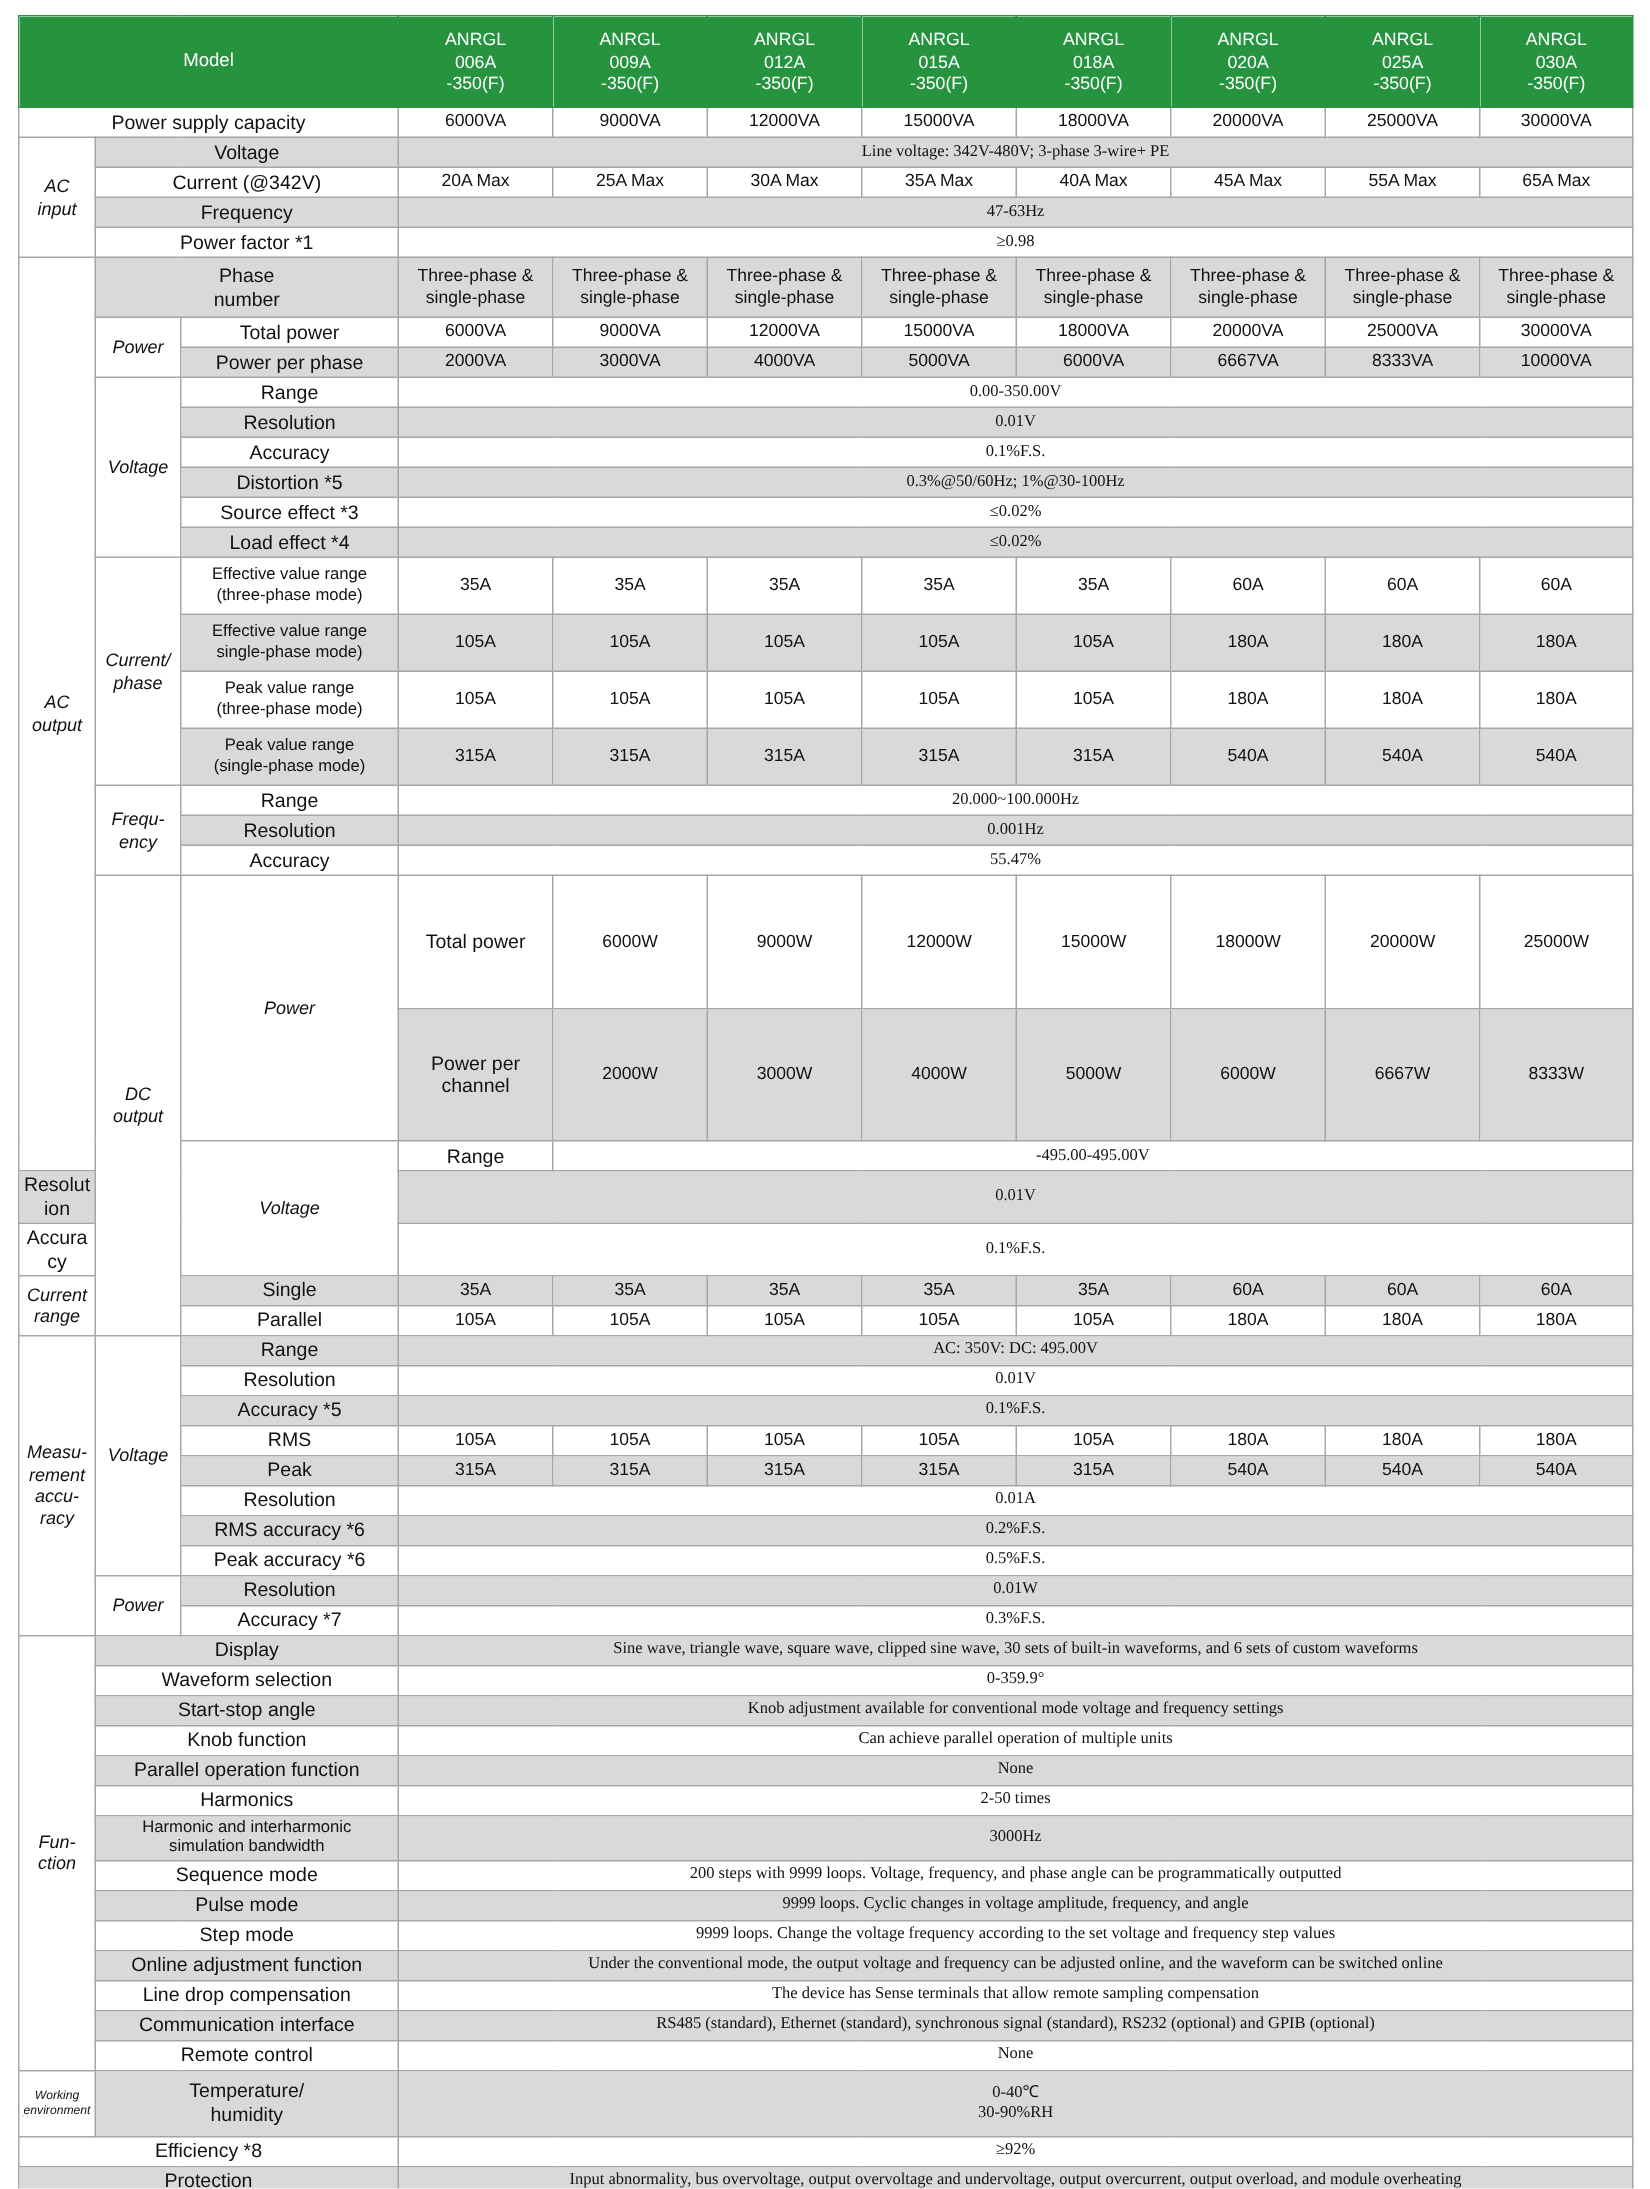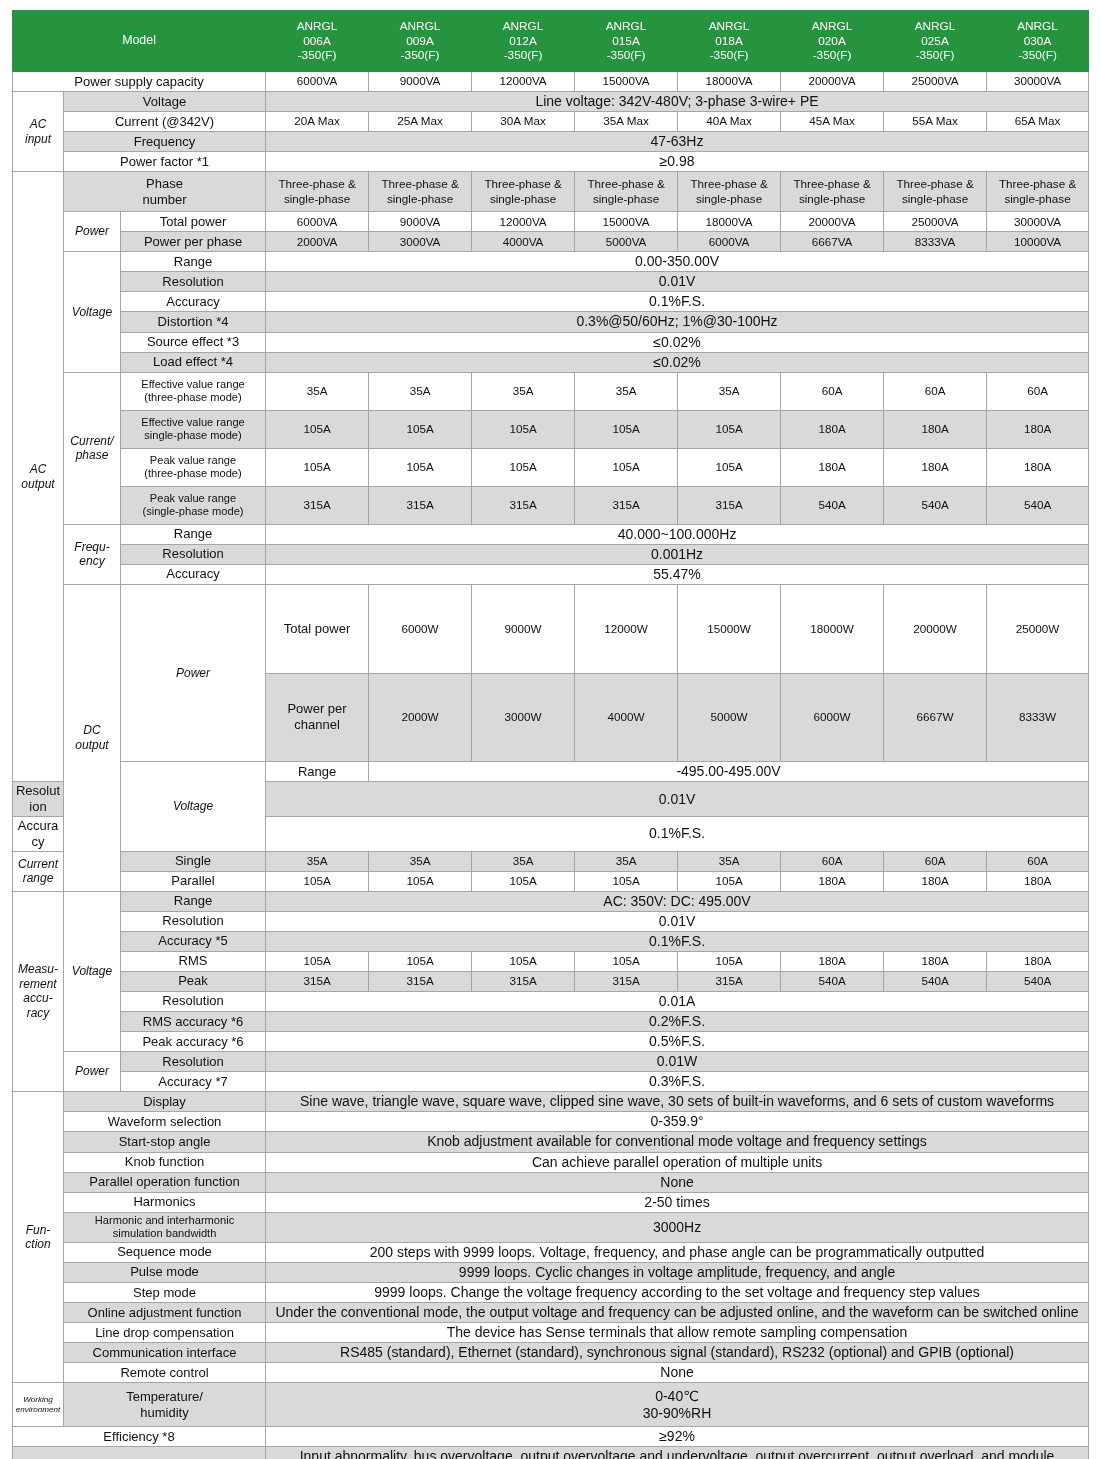--- a/index.html
+++ b/index.html
@@ -23,21 +23,21 @@
   }
   .hdr{background:#26943f;color:#fff;font-size:11.8px;border-color:#26943f;font-weight:400;}
   .hdr.model{font-size:12.4px;}
   .shade{background:#d9d9d9;}
   .white{background:#ffffff;}
   .grp{background:#ffffff;font-size:12px;font-style:italic;}
   .grp.sm{font-size:8.1px;line-height:1.25;}
   .lbl{font-size:13px;}
   .lbl.tight{font-size:11.1px;}
   .val{font-size:11.7px;}
-  .wide{font-size:14px;}
+  .wide{font-size:11px;font-family:Liberation Serif, serif;}
   .tinymark{position:absolute;left:14px;bottom:44px;font-size:9px;color:#c9c9c9;}
   .mrow td{height:17px;}
 </style>
 </head>
 <body>
 
 <div id="sheet">
 <table>
   <colgroup>
     <col style="width:51px">
@@ -141,21 +141,21 @@
         </tr>
         <tr class="mrow">
           <td class="shade lbl">Resolution</td>
           <td class="shade wide " colspan="8">0.01V</td>
         </tr>
         <tr class="mrow">
           <td class="white lbl">Accuracy</td>
           <td class="white wide " colspan="8">0.1%F.S.</td>
         </tr>
         <tr class="mrow">
-          <td class="shade lbl">Distortion *4</td>
+          <td class="shade lbl">Distortion *5</td>
           <td class="shade wide " colspan="8">0.3%@50/60Hz; 1%@30-100Hz</td>
         </tr>
         <tr class="mrow">
           <td class="white lbl">Source effect *3</td>
           <td class="white wide " colspan="8">≤0.02%</td>
         </tr>
         <tr class="mrow">
           <td class="shade lbl">Load effect *4</td>
           <td class="shade wide " colspan="8">≤0.02%</td>
         </tr>
@@ -200,21 +200,21 @@
           <td class="shade val ">315A</td>
           <td class="shade val ">315A</td>
           <td class="shade val ">315A</td>
           <td class="shade val ">540A</td>
           <td class="shade val ">540A</td>
           <td class="shade val ">540A</td>
         </tr>
         <tr class="mrow">
           <td class="white grp" rowspan="3">Frequ-<br>ency</td>
           <td class="white lbl">Range</td>
-          <td class="white wide " colspan="8">40.000~100.000Hz</td>
+          <td class="white wide " colspan="8">20.000~100.000Hz</td>
         </tr>
         <tr class="mrow">
           <td class="shade lbl">Resolution</td>
           <td class="shade wide " colspan="8">0.001Hz</td>
         </tr>
         <tr class="mrow">
           <td class="white lbl">Accuracy</td>
           <td class="white wide " colspan="8">55.47%</td>
         </tr>
         <tr class="mrow">

